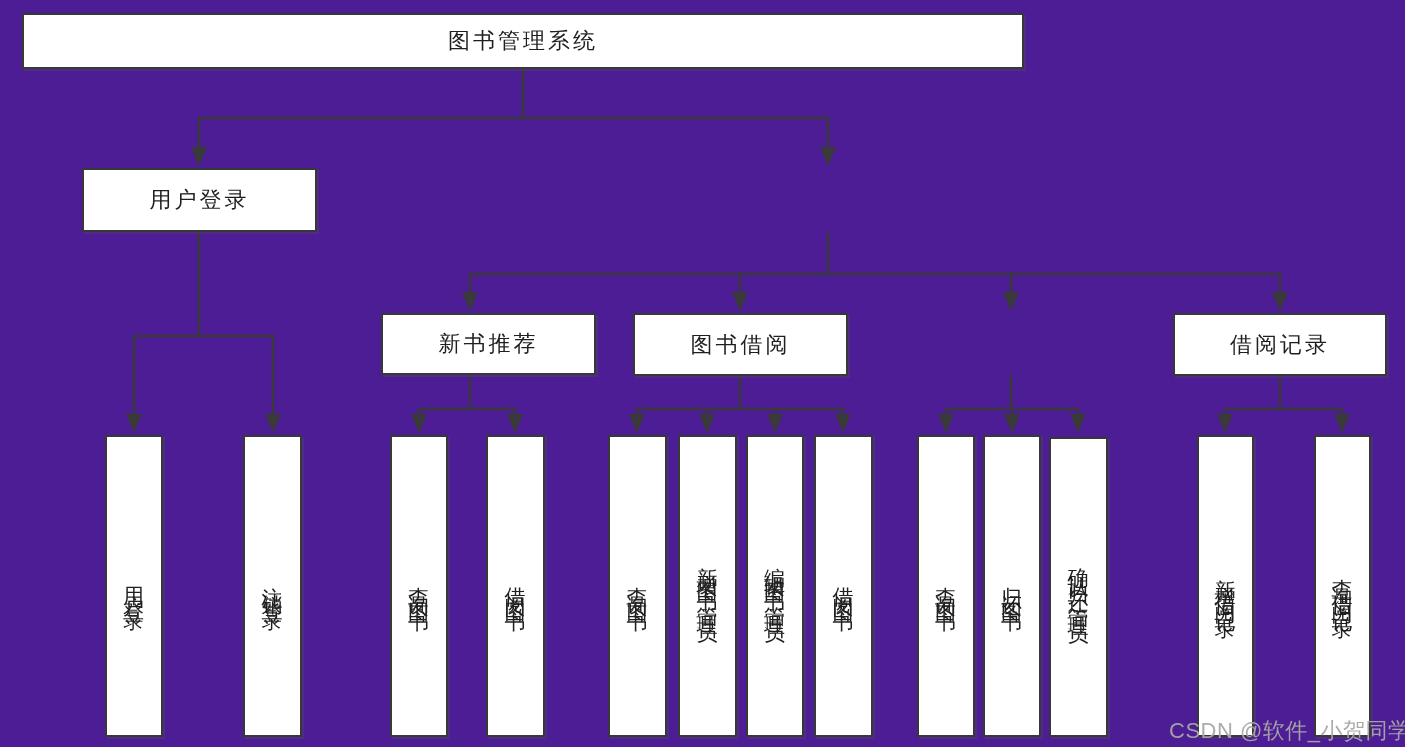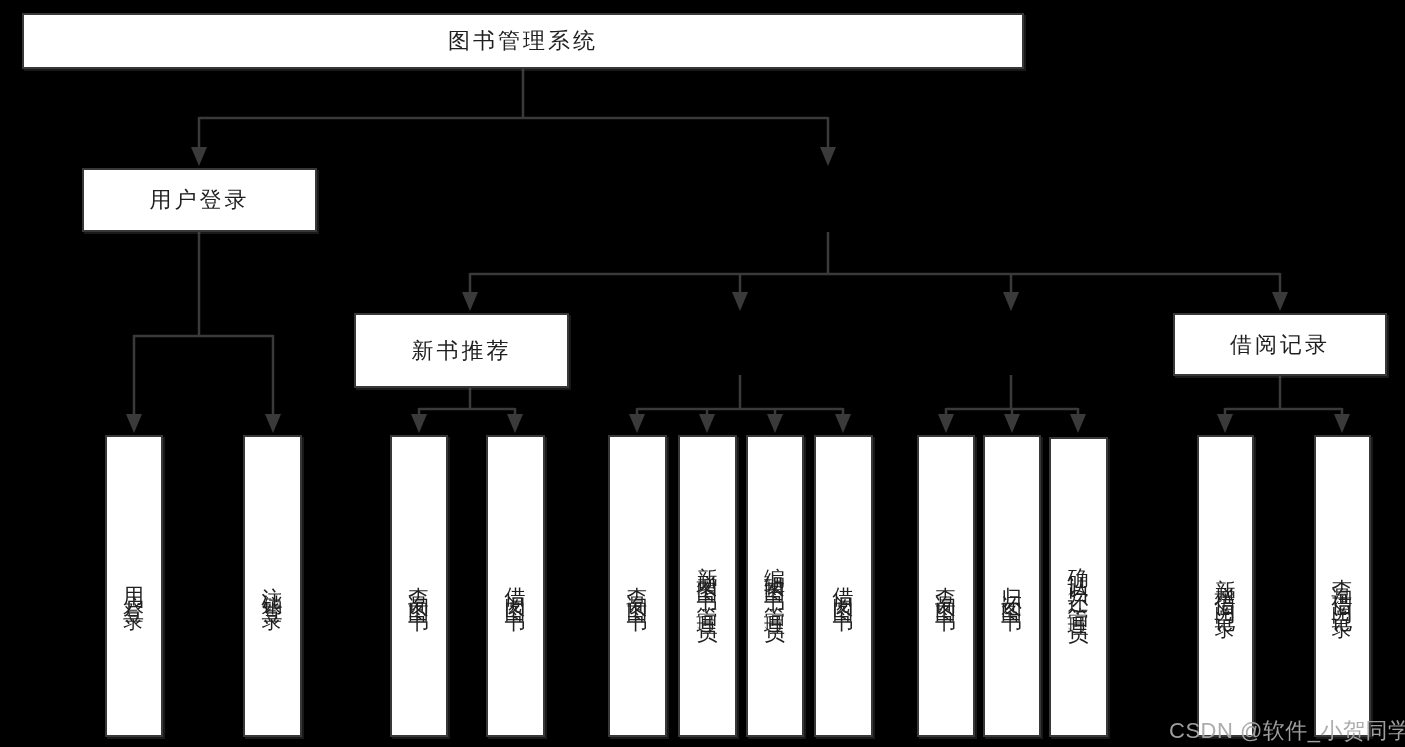--- a/index.html
+++ b/index.html
@@ -1,19 +1,19 @@
 <!DOCTYPE html>
 <html><head>
 <meta charset="utf-8">
 <style>
   html,body{margin:0;padding:0;background:#ffffff;}
   .stage{
     position:relative;
     width:1405px;height:747px;
-    background:#000000;
+    background:#4c1d95;
     font-family:"Liberation Sans","DejaVu Sans",sans-serif;
     overflow:hidden;
   }
   .wires{position:absolute;left:0;top:0;z-index:1;}
   .wire{fill:none;stroke:#3a3a3a;stroke-width:2.5px;}
   .arrowhead{fill:#3a3a3a;stroke:none;}
   .box{
     position:absolute;
     background:#ffffff;
     border:2.5px solid #383838;
@@ -86,22 +86,25 @@
   </svg>
 
   <div class="box" style="left:22px;top:13px;width:1002px;height:56px">
     <span class="hlabel">图书管理系统</span>
   </div>
 
   <div class="box" style="left:82px;top:168px;width:235px;height:64px">
     <span class="hlabel">用户登录</span>
   </div>
 
-  <div class="box" style="left:354px;top:313px;width:215px;height:75px">
+  <div class="box" style="left:381px;top:313px;width:215px;height:62px">
     <span class="hlabel">新书推荐</span>
+  </div>
+  <div class="box" style="left:633px;top:313px;width:215px;height:63px">
+    <span class="hlabel">图书借阅</span>
   </div>
   <div class="box" style="left:1173px;top:313px;width:214px;height:63px">
     <span class="hlabel">借阅记录</span>
   </div>
 
   <div class="box" style="left:105px;top:435px;width:58px;height:302px">
     <span class="vlabel">用户登录</span>
   </div>
   <div class="box" style="left:243px;top:435px;width:59px;height:302px">
     <span class="vlabel">注销登录</span>

